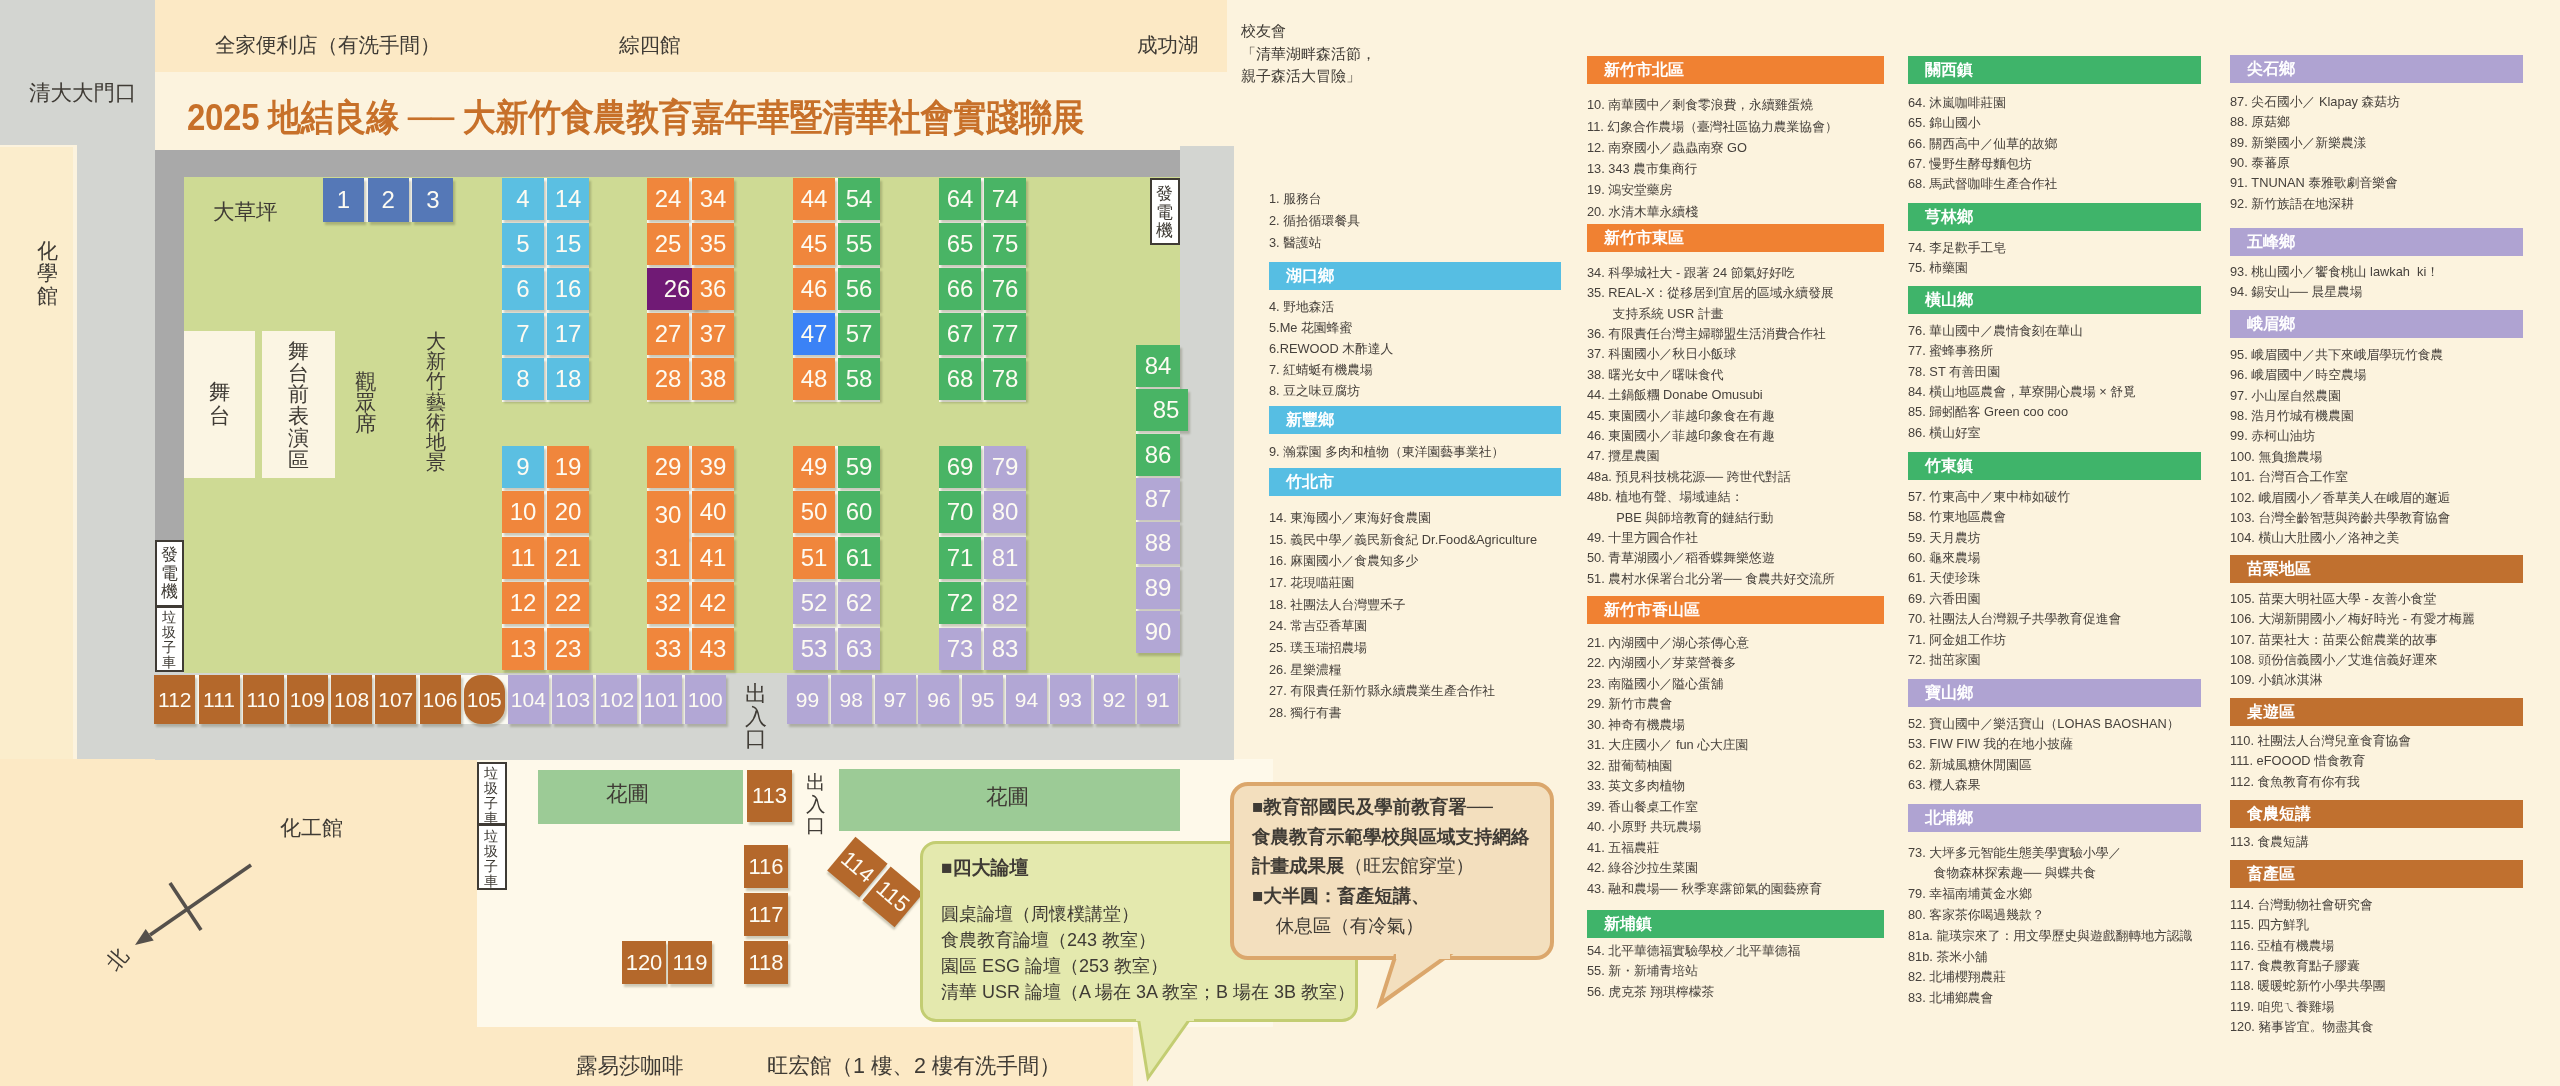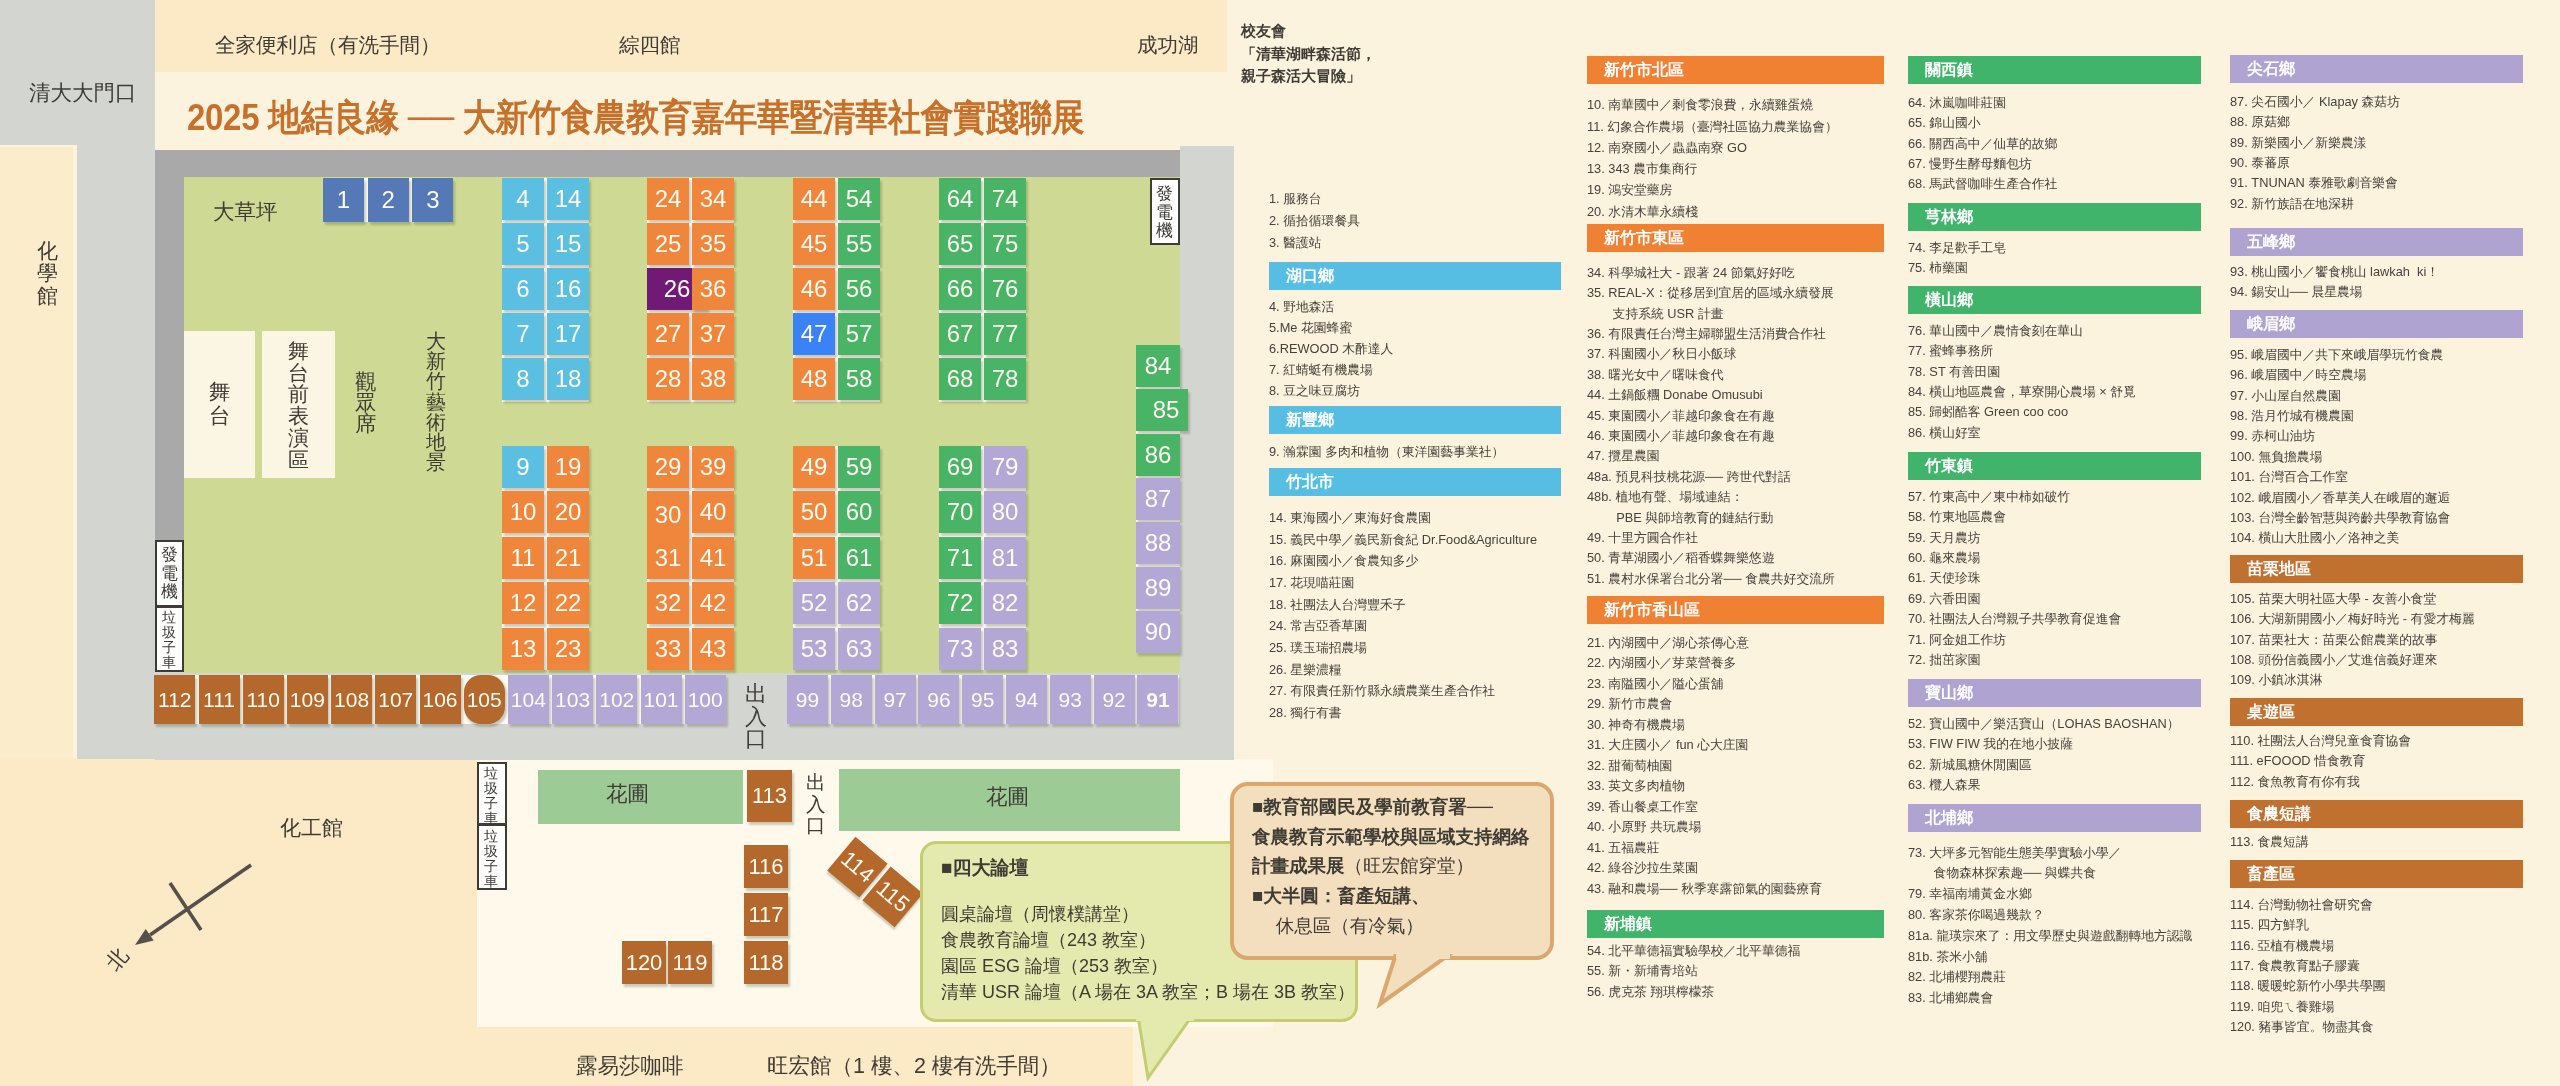--- a/index.html
+++ b/index.html
@@ -45,21 +45,21 @@
 <div class="ht" style="left:215px;top:35px;font-size:20.5px;color:#3F3B35;">全家便利店（有洗手間）</div>
 
 <div class="ht" style="left:619px;top:35px;font-size:20.5px;color:#3F3B35;">綜四館</div>
 
 <div class="ht" style="left:1137px;top:35px;font-size:20.5px;color:#3F3B35;">成功湖</div>
 
 <div class="ht" style="left:187px;top:101px;font-size:33px;color:#C77029;font-weight:bold;letter-spacing:-0.3px;transform:scaleY(1.12);transform-origin:left center;">2025 地結良緣 ── 大新竹食農教育嘉年華暨清華社會實踐聯展</div>
 
 <div class="ht" style="left:280px;top:817px;font-size:21px;color:#3F3B35;">化工館</div>
 
-<div class="ht" style="left:1241px;top:20px;font-size:15px;color:#3F3B35;line-height:22.7px;white-space:pre;font-weight:bold;">校友會
+<div class="ht" style="left:1241px;top:20px;font-size:15px;color:#3F3B35;line-height:22.7px;white-space:pre;">校友會
 「清華湖畔森活節，
 親子森活大冒險」</div>
 
 <div class="ht" style="left:213px;top:202px;font-size:21.5px;color:#3F3B35;">大草坪</div>
 
 <div style="position:absolute;left:184px;top:331px;width:71px;height:147px;background:#FBF5E3;"></div>
 
 <div class="vt" style="left:208px;top:380px;width:23.5px;font-size:21.5px;line-height:24px;color:#3F3B35;">舞台</div>
 
 <div style="position:absolute;left:262px;top:331px;width:73px;height:147px;background:#FBF5E3;"></div>
@@ -320,21 +320,21 @@
 <div class="bo" style="left:918.4px;top:675px;width:41px;height:49px;background:#B2A7D5;font-size:21px;">96</div>
 
 <div class="bo" style="left:962.2px;top:675px;width:41px;height:49px;background:#B2A7D5;font-size:21px;">95</div>
 
 <div class="bo" style="left:1006.0px;top:675px;width:41px;height:49px;background:#B2A7D5;font-size:21px;">94</div>
 
 <div class="bo" style="left:1049.8px;top:675px;width:41px;height:49px;background:#B2A7D5;font-size:21px;">93</div>
 
 <div class="bo" style="left:1093.6px;top:675px;width:41px;height:49px;background:#B2A7D5;font-size:21px;">92</div>
 
-<div class="bo" style="left:1137.4px;top:675px;width:41px;height:49px;background:#B2A7D5;font-size:21px;font-weight:bold;">91</div>
+<div class="bo" style="left:1137.4px;top:675px;width:41px;height:49px;background:#B2A7D5;font-size:21px;">91</div>
 
 <div class="vt" style="left:744px;top:683px;width:24px;font-size:22px;line-height:22.5px;color:#3F3B35;">出入口</div>
 
 <div class="vt" style="left:805px;top:772px;width:21.5px;font-size:19.5px;line-height:21.5px;color:#3F3B35;">出入口</div>
 
 <div style="position:absolute;left:538px;top:770px;width:205px;height:54px;background:#9CCB96;"></div>
 
 <div class="ht" style="left:606px;top:784px;font-size:21.5px;color:#3F3B35;">花圃</div>
 
 <div style="position:absolute;left:839px;top:769px;width:341px;height:62px;background:#9CCB96;"></div>

